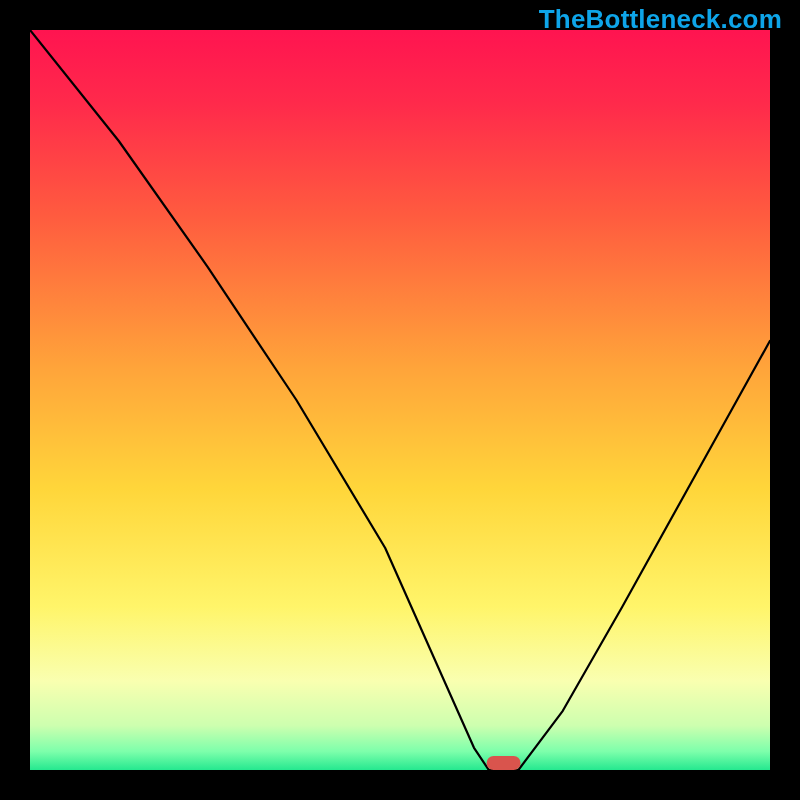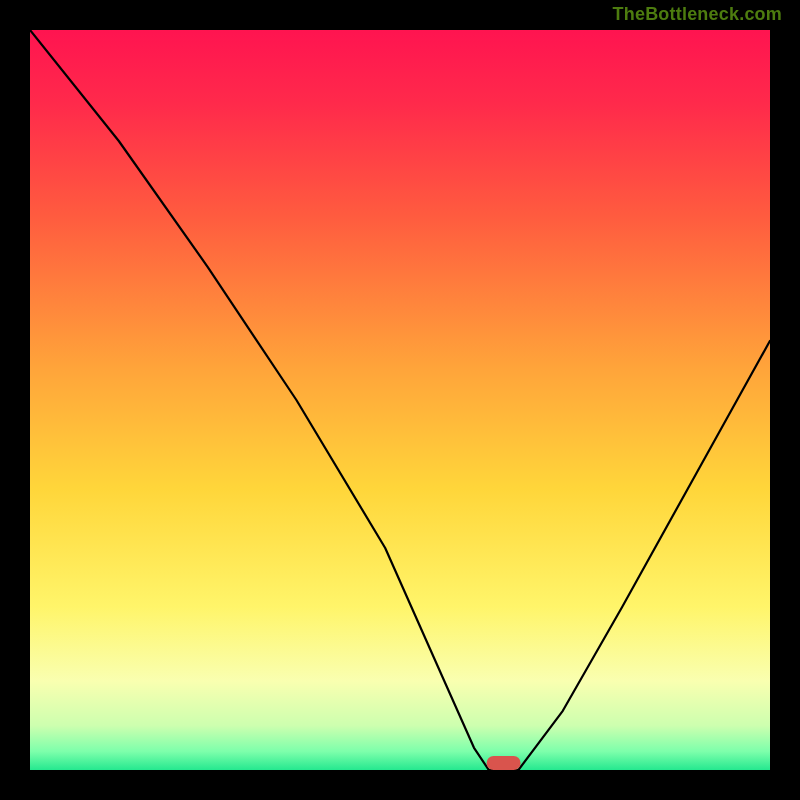--- a/index.html
+++ b/index.html
@@ -14,23 +14,23 @@
     position: relative;
     width: 800px;
     height: 800px;
     background: #000;
   }
   .watermark {
     position: absolute;
     top: 4px;
     right: 18px;
     font-family: Arial, Helvetica, sans-serif;
-    font-size: 18px;
+    font-size: 26px;
     font-weight: 600;
-    color: #4d7c0f;
+    color: #0ea5e9;
     letter-spacing: 0.2px;
     z-index: 10;
   }
   .plot-area {
     position: absolute;
     left: 30px;
     top: 30px;
     width: 740px;
     height: 740px;
   }

